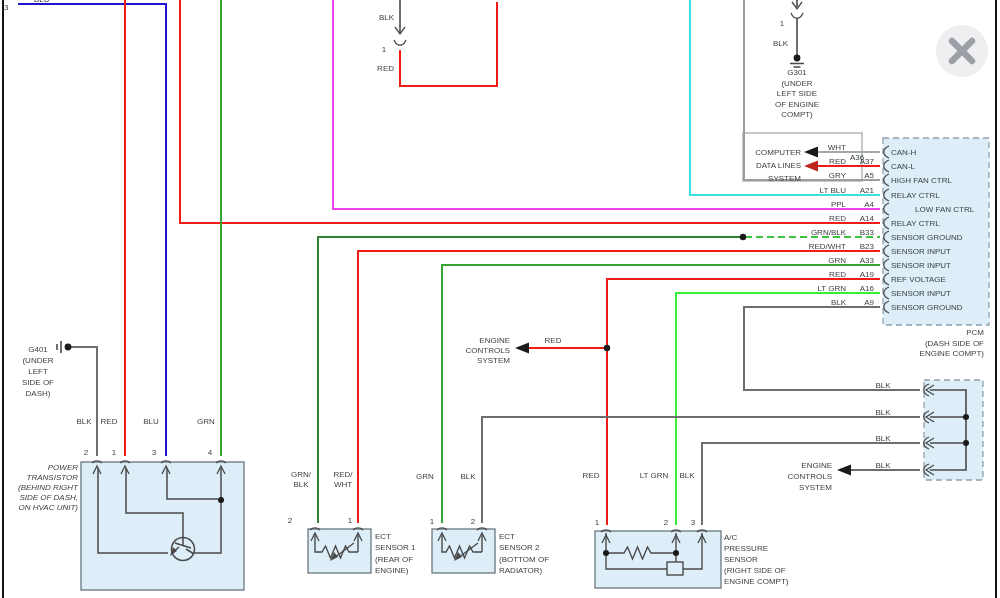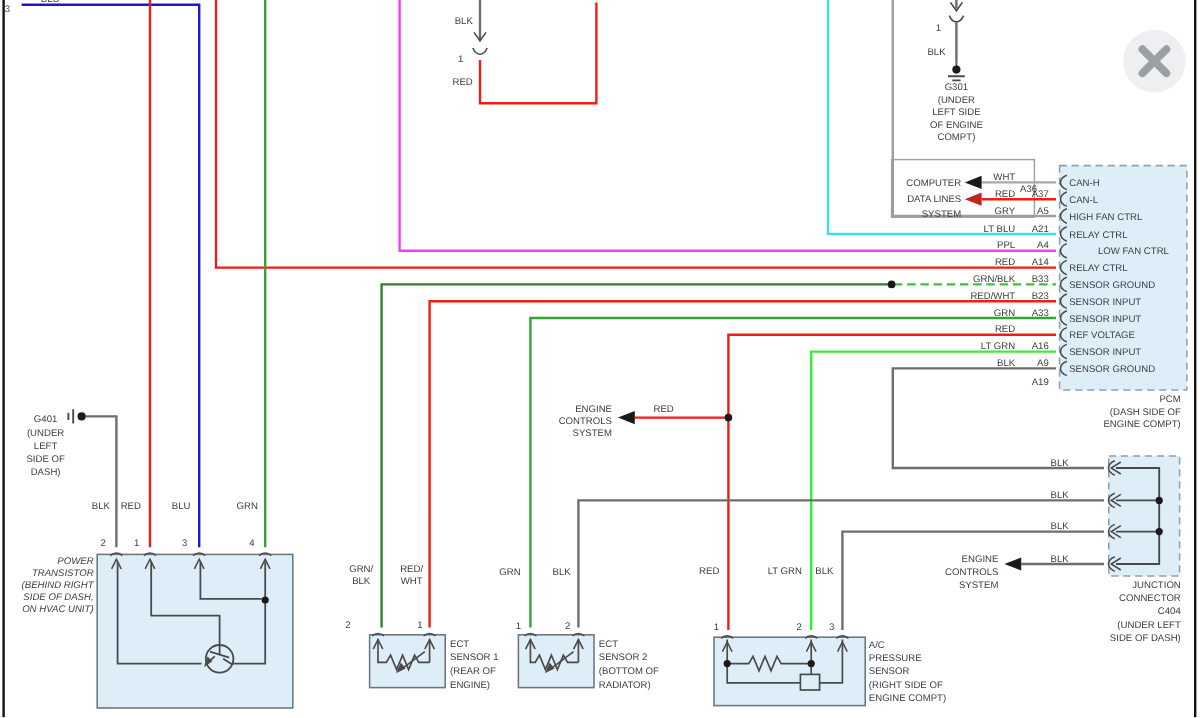--- a/index.html
+++ b/index.html
@@ -213,21 +213,21 @@
 
   <div class="lb" style="left:766px;top:242px;width:80px;text-align:right;">RED/WHT</div>
   <div class="lb" style="left:850px;top:242px;width:24px;text-align:right;">B23</div>
   <div class="lb" style="left:891px;top:247px;">SENSOR INPUT</div>
 
   <div class="lb" style="left:766px;top:256px;width:80px;text-align:right;">GRN</div>
   <div class="lb" style="left:850px;top:256px;width:24px;text-align:right;">A33</div>
   <div class="lb" style="left:891px;top:261px;">SENSOR INPUT</div>
 
   <div class="lb" style="left:766px;top:270px;width:80px;text-align:right;">RED</div>
-  <div class="lb" style="left:850px;top:270px;width:24px;text-align:right;margin-top:44px;">A19</div>
+  <div class="lb" style="left:850px;top:270px;width:24px;text-align:right;">A19</div>
   <div class="lb" style="left:891px;top:275px;">REF VOLTAGE</div>
 
   <div class="lb" style="left:766px;top:284px;width:80px;text-align:right;">LT GRN</div>
   <div class="lb" style="left:850px;top:284px;width:24px;text-align:right;">A16</div>
   <div class="lb" style="left:891px;top:289px;">SENSOR INPUT</div>
 
   <div class="lb" style="left:766px;top:298px;width:80px;text-align:right;">BLK</div>
   <div class="lb" style="left:850px;top:298px;width:24px;text-align:right;">A9</div>
   <div class="lb" style="left:891px;top:303px;">SENSOR GROUND</div>
 
@@ -314,27 +314,20 @@
     <div>ENGINE</div>
     <div>CONTROLS</div>
     <div>SYSTEM</div>
   </div>
 
   <div class="lb" style="left:869px;top:381px;width:28px;text-align:center;">BLK</div>
   <div class="lb" style="left:869px;top:408px;width:28px;text-align:center;">BLK</div>
   <div class="lb" style="left:869px;top:434px;width:28px;text-align:center;">BLK</div>
   <div class="lb" style="left:869px;top:461px;width:28px;text-align:center;">BLK</div>
 
-  <div class="lb" style="left:880px;top:482px;width:104px;text-align:right;line-height:11px;">
-    <div>JUNCTION</div>
-    <div>CONNECTOR</div>
-    <div>C404</div>
-    <div>(UNDER LEFT</div>
-    <div>SIDE OF DASH)</div>
-  </div>
 
   <div id="closebtn">
     <svg width="52" height="52" viewBox="0 0 52 52">
       <path d="M16 16 L36 36 M36 16 L16 36" stroke="#9aa0a6" stroke-width="6.5" stroke-linecap="round" fill="none"></path>
     </svg>
   </div>
 
   <div class="edge" style="left:2px;"></div>
   <div class="edge" style="left:995px;"></div>
 </div>

